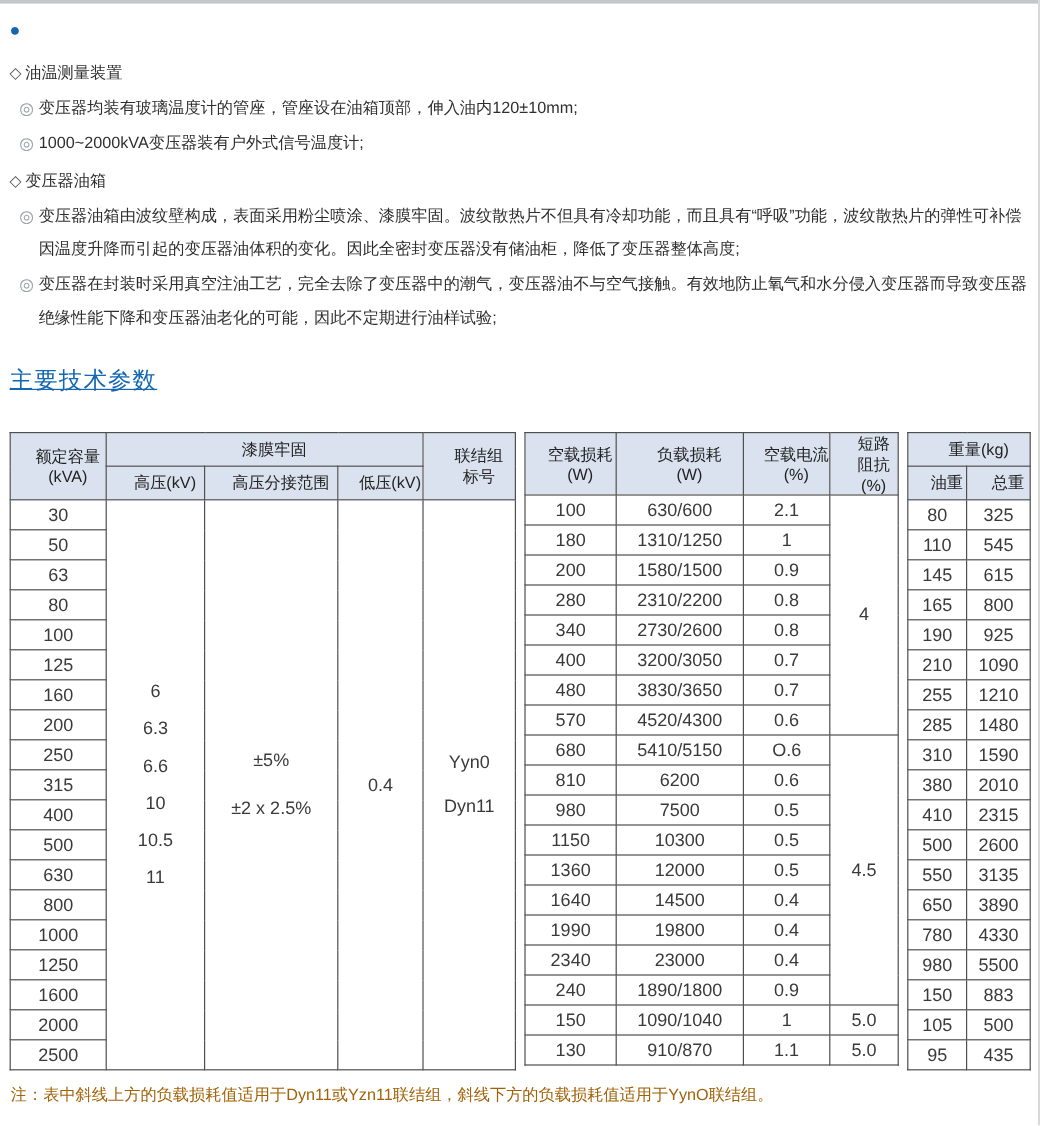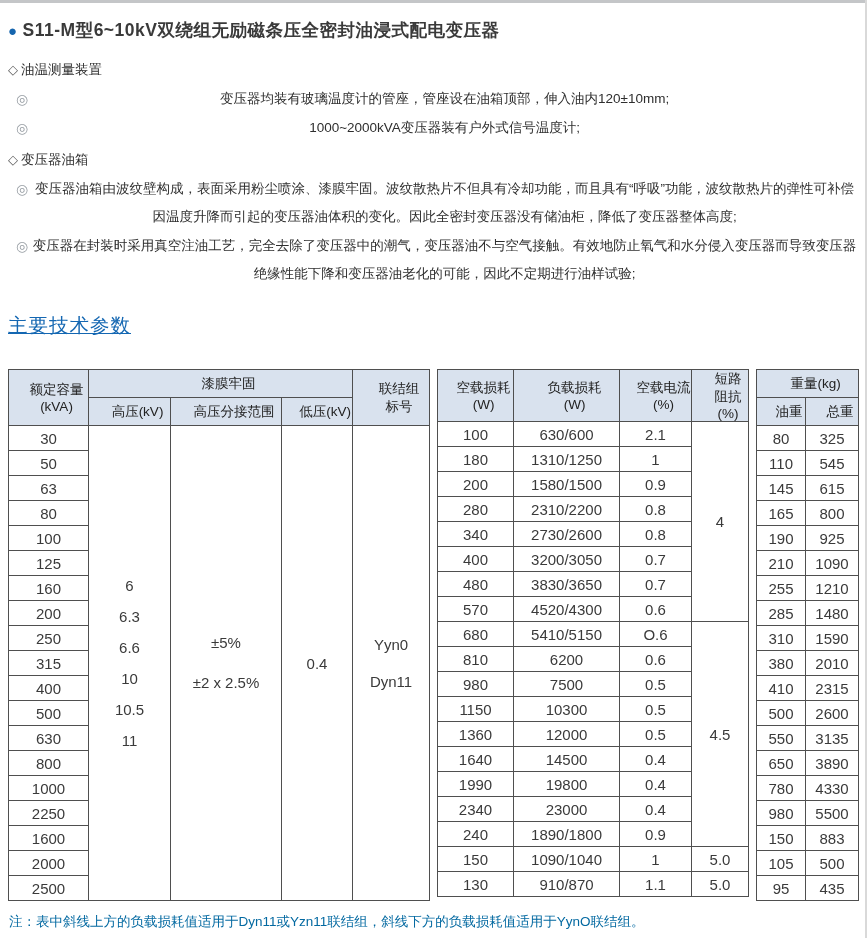--- a/index.html
+++ b/index.html
@@ -13,52 +13,51 @@
   
   .doc-title{display:flex;align-items:center;gap:5px;margin:15px 0 0 0;
     font-size:17.5px;font-weight:bold;color:#3a3a3a;letter-spacing:.5px;}
   .dot{color:#1565ae;font-size:15px;line-height:1;}
   
   .intro{margin-top:14px;font-size:13.5px;color:#2e2e2e;line-height:28px;}
   .subhead{display:flex;gap:3px;margin-top:4px;}
   .diamond{color:#555;font-size:13px;}
   .bullet-item{display:flex;gap:4px;padding-left:8px;margin-top:1px;}
   .circle{color:#9aa0a6;font-size:14px;flex:none;line-height:28px;}
-  .bullet-item .txt{flex:1;text-align:center;}
+  .bullet-item .txt{flex:1;}
   
   .section-heading{margin-top:24px;font-size:19.5px;color:#1467b2;letter-spacing:1px;text-decoration:underline;}
   
   .tables{display:flex;gap:7px;margin-top:30px;align-items:flex-start;}
   table.tbl{border-collapse:collapse;table-layout:fixed;}
   table.tbl th,table.tbl td{
     border:1px solid #4f4f4f;text-align:center;vertical-align:middle;
     padding:0;overflow:hidden;}
   table.tbl thead th{background:#d9e2ee;font-weight:normal;font-size:13.5px;color:#222;padding-left:16px;}
   table.tbl tbody td{font-size:15px;color:#3a3a3a;}
   table.tbl tbody tr{height:25px;}
   tr.h28{height:28px;}
   .pre{white-space:pre-line;}
   
   td.hv{line-height:31px;padding-bottom:70px;}
   td.tap{line-height:40px;padding-bottom:55px;}
   td.lv{padding-bottom:62px;}
   td.vg{line-height:37px;padding-bottom:50px;}
   
-  .note{margin-top:12px;font-size:13.5px;color:#0369a1;padding-left:1px;}
+  .note{margin-top:12px;font-size:13.5px;color:#a16207;padding-left:1px;}
 </style>
 </head>
 <body>
 
 <div class="page">
   <div class="top-strip"></div>
   <div class="content">
 
     <div class="doc-title">
       <span class="dot">●</span>
-      <span>S11-M型6~10kV双绕组无励磁条压全密封油浸式配电变压器</span>
     </div>
 
     <div class="intro">
       <div class="subhead">
         <span class="diamond">◇</span>
         <span>油温测量装置</span>
       </div>
       <div class="bullet-item">
         <span class="circle">◎</span>
         <span class="txt">变压器均装有玻璃温度计的管座，管座设在油箱顶部，伸入油内120±10mm;</span>
@@ -158,21 +157,21 @@
             <tr>
               <td>630</td>
             </tr>
             <tr>
               <td>800</td>
             </tr>
             <tr>
               <td>1000</td>
             </tr>
             <tr>
-              <td>2250</td>
+              <td>1250</td>
             </tr>
             <tr>
               <td>1600</td>
             </tr>
             <tr>
               <td>2000</td>
             </tr>
             <tr>
               <td>2500</td>
             </tr>

